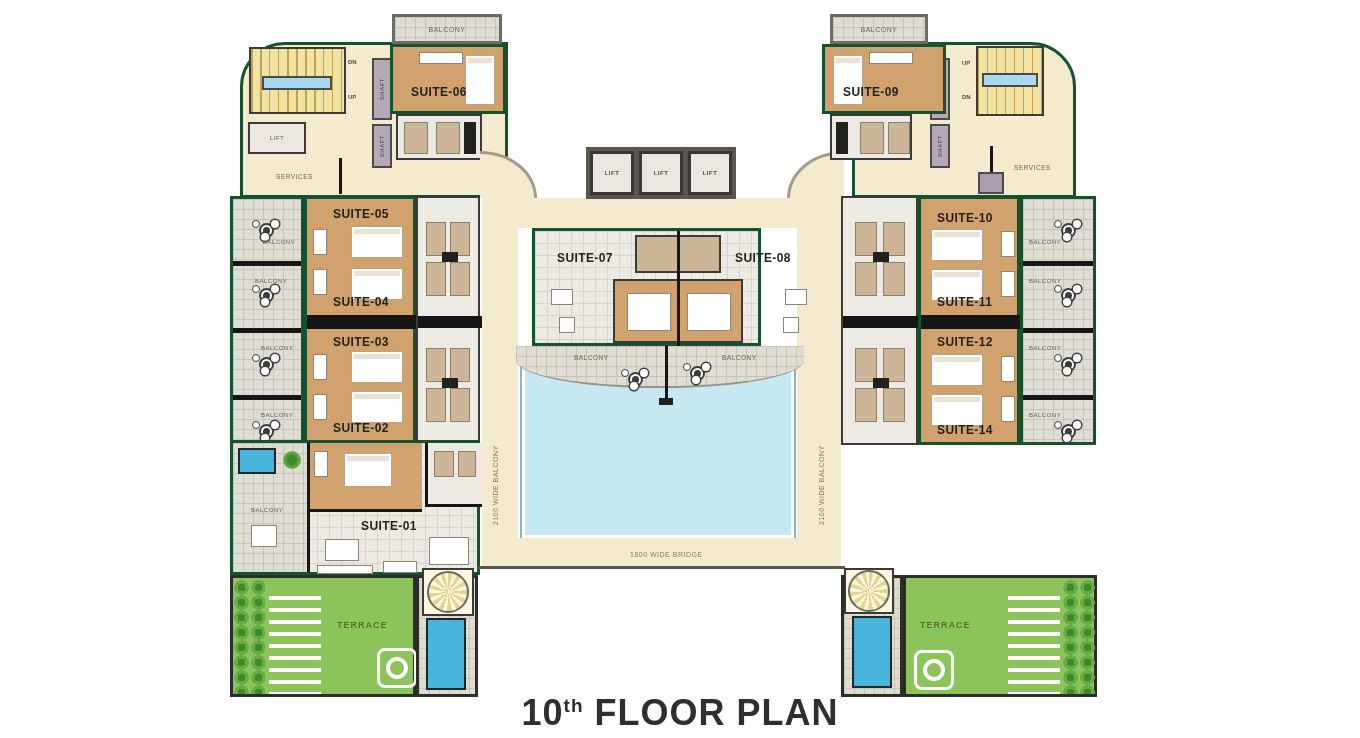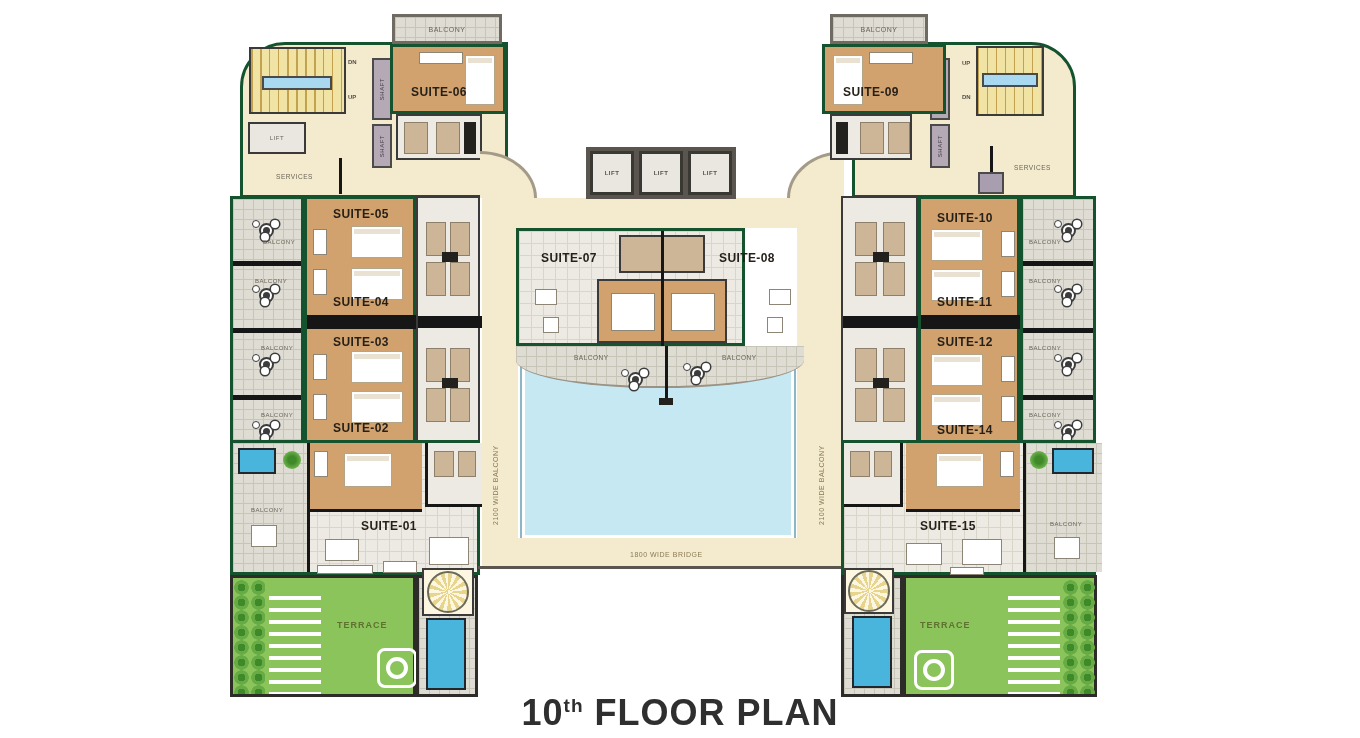--- a/index.html
+++ b/index.html
@@ -184,21 +184,21 @@
         <span>LIFT</span>
       </div>
     <div class="lift" style="left:53px;top:4px;width:44px;height:44px;">
         <span>LIFT</span>
       </div>
     <div class="lift" style="left:102px;top:4px;width:44px;height:44px;">
         <span>LIFT</span>
       </div>
   </div>
 
-  <div class="abs tile-light bwall" style="left:516px;top:228px;width:229px;height:118px;">
+  <div class="abs tile-light bwall" style="left:532px;top:228px;width:229px;height:118px;">
     <div class="abs tan2 bwall2" style="left:100px;top:4px;width:86px;height:38px;"></div>
     <div class="abs tan bwall2" style="left:78px;top:48px;width:130px;height:64px;">
       <div class="white-f" style="left:12px;top:12px;width:44px;height:38px;"></div>
       <div class="white-f" style="left:72px;top:12px;width:44px;height:38px;"></div>
     </div>
     <span class="suitelbl" style="left:22px;top:20px;">SUITE-07</span>
     <span class="suitelbl" style="left:200px;top:20px;">SUITE-08</span>
     <div class="white-f" style="left:16px;top:58px;width:22px;height:16px;"></div>
     <div class="white-f" style="left:250px;top:58px;width:22px;height:16px;"></div>
     <div class="white-f" style="left:24px;top:86px;width:16px;height:16px;"></div>
@@ -295,40 +295,20 @@
     <div class="bcell">
       <div class="rtable" style="left:38px;top:24px;"></div>
       <span class="lbl" style="left:6px;top:12px;font-size:6px;">BALCONY</span>
     </div>
     <div class="bcell last">
       <div class="rtable" style="left:38px;top:24px;"></div>
       <span class="lbl" style="left:6px;top:12px;font-size:6px;">BALCONY</span>
     </div>
   </div>
 
-  <div class="abs tile-light bwall" style="left:841px;top:440px;width:255px;height:135px;">
-    <div class="abs" style="left:0;top:0;width:59px;height:64px;background:#eceae2;border-right:3px solid #161616;border-bottom:3px solid #161616;box-sizing:border-box;">
-      <div class="fix" style="left:6px;top:8px;width:20px;height:26px;"></div>
-      <div class="fix" style="left:30px;top:8px;width:18px;height:26px;"></div>
-    </div>
-    <div class="abs tan" style="left:62px;top:0;width:114px;height:66px;border-bottom:3px solid #161616;">
-      <div class="bed" style="left:30px;top:10px;width:48px;height:34px;"></div>
-      <div class="white-f" style="left:94px;top:8px;width:14px;height:26px;"></div>
-    </div>
-    <div class="abs tile" style="left:179px;top:0;width:76px;height:129px;border-left:3px solid #161616;">
-      <div class="abs pool-s" style="left:26px;top:5px;width:42px;height:26px;"></div>
-      <div class="plant-dot" style="left:4px;top:8px;"></div>
-      <span class="lbl" style="left:24px;top:78px;font-size:6px;">BALCONY</span>
-      <div class="white-f" style="left:28px;top:94px;width:26px;height:22px;"></div>
-    </div>
-    <span class="suitelbl" style="left:76px;top:76px;">SUITE-15</span>
-    <div class="white-f" style="left:62px;top:100px;width:36px;height:22px;"></div>
-    <div class="white-f" style="left:118px;top:96px;width:40px;height:26px;"></div>
-    <div class="white-f" style="left:106px;top:124px;width:34px;height:8px;"></div>
-  </div>
 
   <div class="abs tile" style="left:841px;top:575px;width:62px;height:122px;border:3px solid #2e2c28;box-sizing:border-box;"></div>
   <div class="abs green" style="left:903px;top:575px;width:194px;height:122px;border:3px solid #2e2c28;box-sizing:border-box;">
     <span class="terracelbl" style="left:14px;top:42px;">TERRACE</span>
     <div class="fountain" style="left:8px;top:72px;width:34px;height:34px;"></div>
     <div class="abs deck" style="left:102px;top:18px;width:52px;height:98px;"></div>
     <div class="abs plants" style="left:156px;top:2px;width:34px;height:114px;"></div>
   </div>
   <div class="abs" style="left:844px;top:568px;width:50px;height:46px;background:#fdf6e0;border:2px solid #3a3a3a;box-sizing:border-box;"></div>
   <div class="abs spiral" style="left:848px;top:570px;width:42px;height:42px;"></div>

